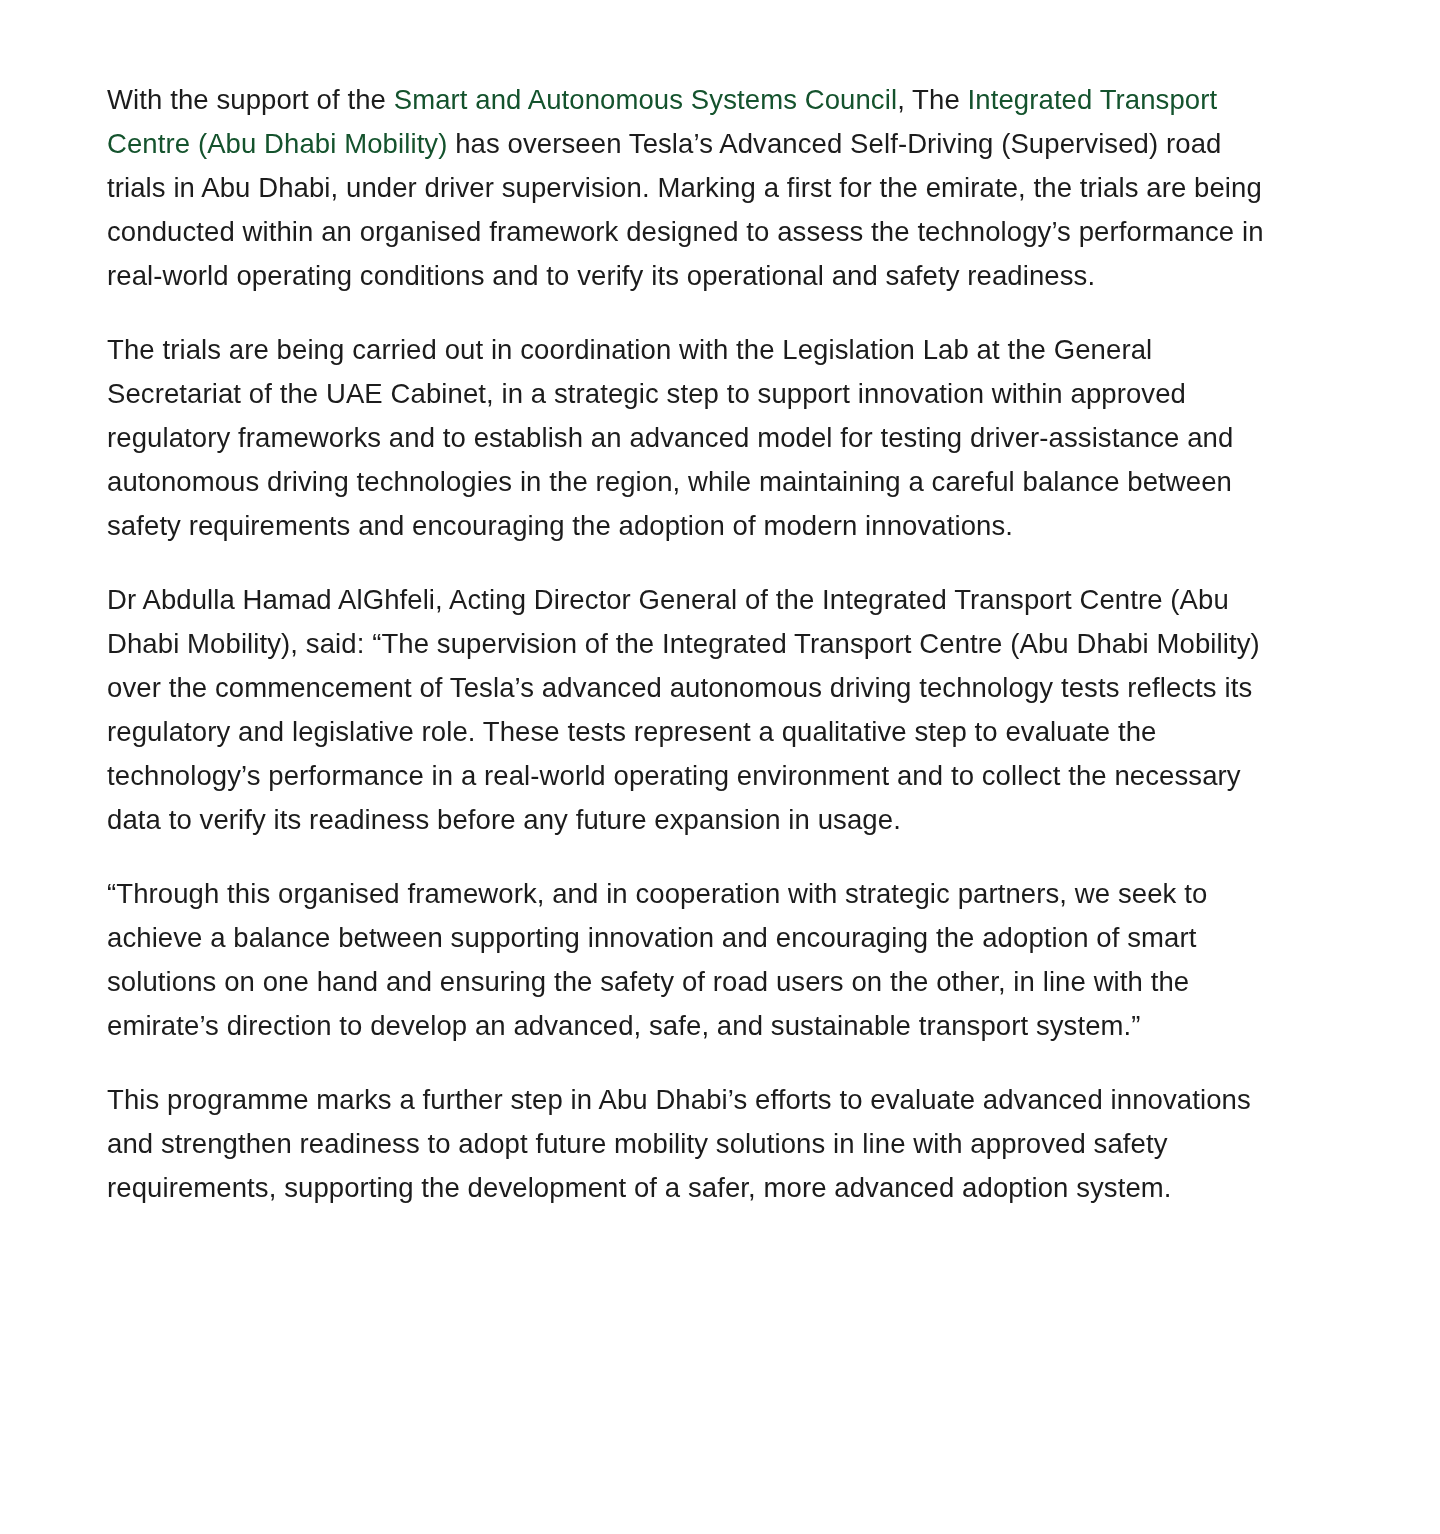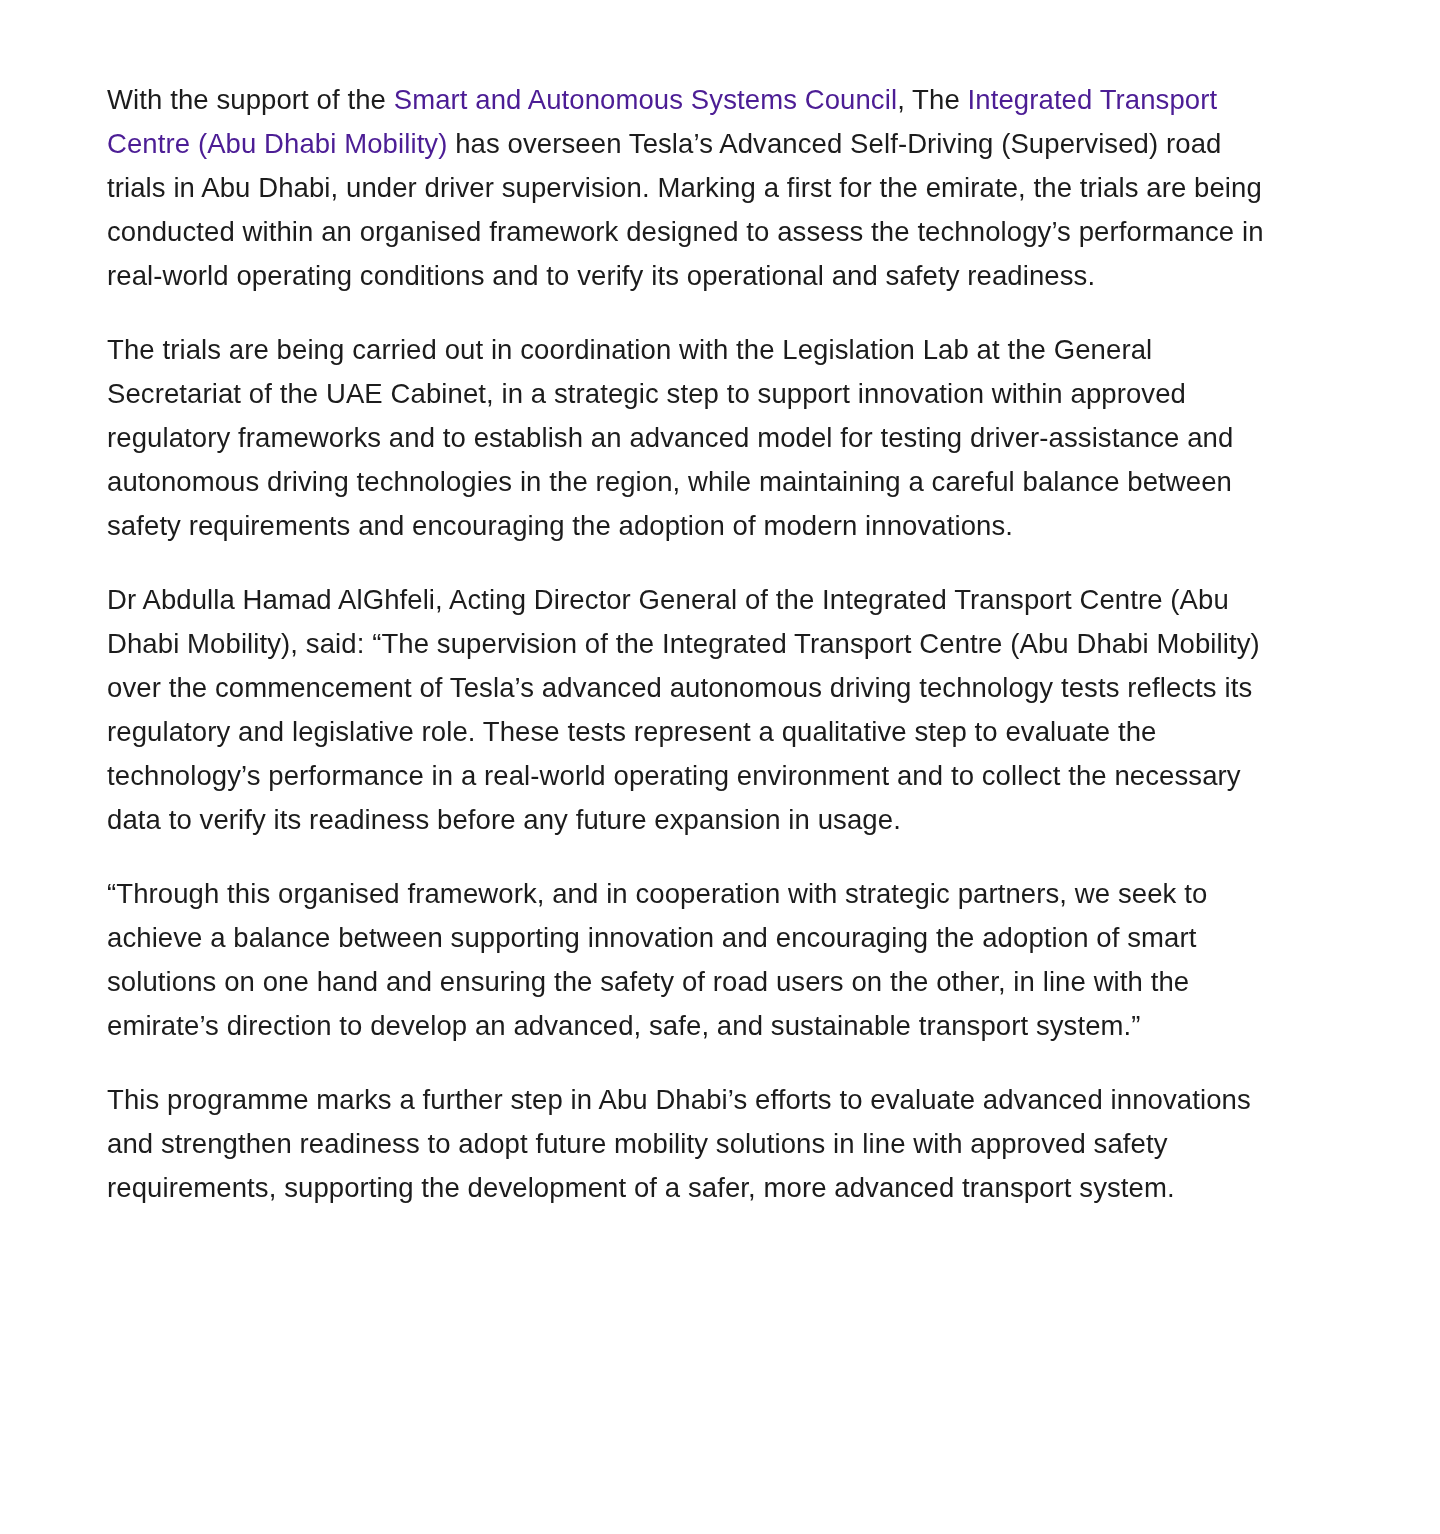--- a/index.html
+++ b/index.html
@@ -9,26 +9,26 @@
     left: 107px;
     top: 78px;
     width: 1160px;
     font-family: "Liberation Sans", sans-serif;
     font-size: 27.5px;
     line-height: 44px;
     color: #1c1c1c;
     letter-spacing: 0.1px;
   }
   .article p { margin: 0 0 30px 0; }
-  .article a { color: #4c1d95; text-decoration: none; }
+  .article a { color: #14532d; text-decoration: none; }
 </style>
 </head>
 <body>
 
 <div class="article">
   <p>
     <span>With the support of the </span><a>Smart and Autonomous Systems Council</a><span>, The </span><a>Integrated Transport Centre (Abu Dhabi Mobility)</a><span> has overseen Tesla’s Advanced Self-Driving (Supervised) road trials in Abu Dhabi, under driver supervision. Marking a first for the emirate, the trials are being conducted within an organised framework designed to assess the technology’s performance in real-world operating conditions and to verify its operational and safety readiness.</span>
   </p>
   <p>The trials are being carried out in coordination with the Legislation Lab at the General Secretariat of the UAE Cabinet, in a strategic step to support innovation within approved regulatory frameworks and to establish an advanced model for testing driver-assistance and autonomous driving technologies in the region, while maintaining a careful balance between safety requirements and encouraging the adoption of modern innovations.</p>
   <p>Dr Abdulla Hamad AlGhfeli, Acting Director General of the Integrated Transport Centre (Abu Dhabi Mobility), said: “The supervision of the Integrated Transport Centre (Abu Dhabi Mobility) over the commencement of Tesla’s advanced autonomous driving technology tests reflects its regulatory and legislative role. These tests represent a qualitative step to evaluate the technology’s performance in a real-world operating environment and to collect the necessary data to verify its readiness before any future expansion in usage.</p>
   <p>“Through this organised framework, and in cooperation with strategic partners, we seek to achieve a balance between supporting innovation and encouraging the adoption of smart solutions on one hand and ensuring the safety of road users on the other, in line with the emirate’s direction to develop an advanced, safe, and sustainable transport system.”</p>
-  <p>This programme marks a further step in Abu Dhabi’s efforts to evaluate advanced innovations and strengthen readiness to adopt future mobility solutions in line with approved safety requirements, supporting the development of a safer, more advanced transport system.</p>
+  <p>This programme marks a further step in Abu Dhabi’s efforts to evaluate advanced innovations and strengthen readiness to adopt future mobility solutions in line with approved safety requirements, supporting the development of a safer, more advanced adoption system.</p>
 </div>
 
 </body></html>

